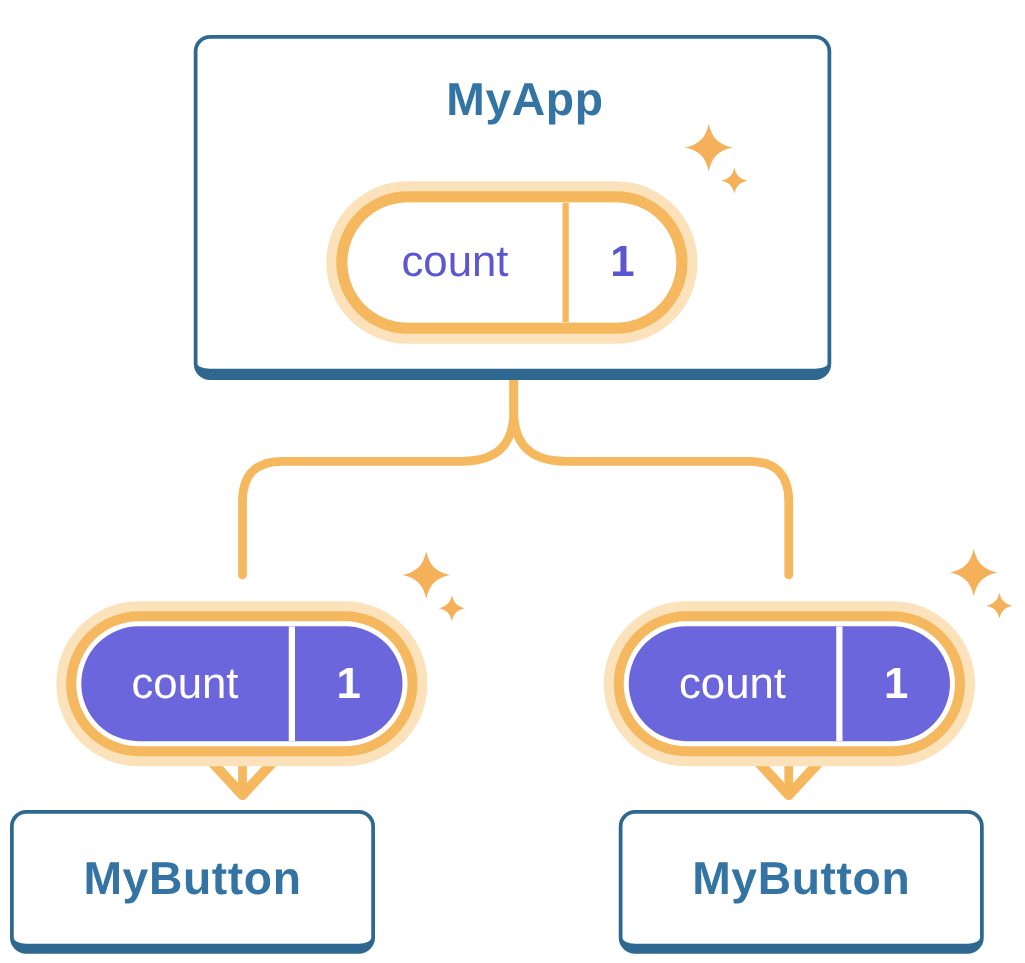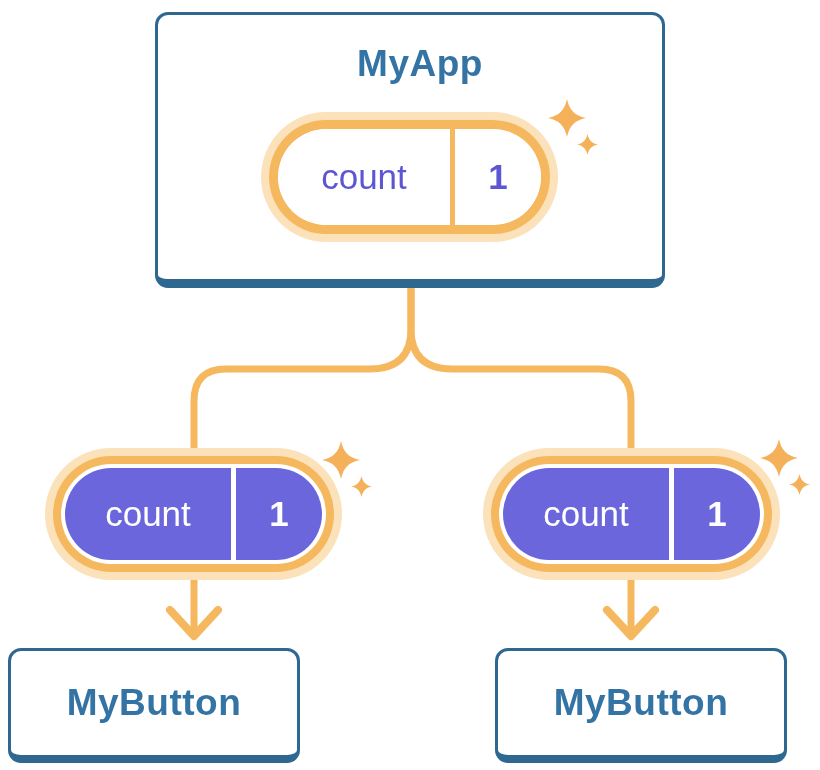--- a/index.html
+++ b/index.html
@@ -34,21 +34,21 @@
   .card {
     position: absolute;
     box-sizing: border-box;
     background: var(--card-fill, #ffffff);
     border: 3px solid var(--card-border, #2E6890);
     border-bottom-width: 9px;
     border-radius: 13px;
     z-index: 2;
   }
   .card-root {
-    left: 155px; top: 12px;
+    left: 155px; top: 28px;
     width: 510px; height: 276px; padding-left: 20px;
   }
   .card-child {
     width: 292px; height: 115px;
     border-bottom-width: 8px;
     display: flex; align-items: center; justify-content: center;
   }
   .card-child-left  { left: 8px;   top: 648px; }
   .card-child-right { left: 495px; top: 648px; }
   .card-title {
@@ -62,20 +62,21 @@
 
   
   .pill {
     position: absolute;
     box-sizing: border-box;
     width: 297px;
     border-radius: 999px;
     background: var(--pill-halo, #FBE2BB);
     padding: 8px;
     z-index: 3;
+    margin-top: 33px;
   }
   .pill-ring {
     box-sizing: border-box;
     width: 100%; height: 100%;
     border-radius: 999px;
     background: var(--pill-ring, #F6B85E);
     padding: 8px;
   }
   .pill-core {
     box-sizing: border-box;

